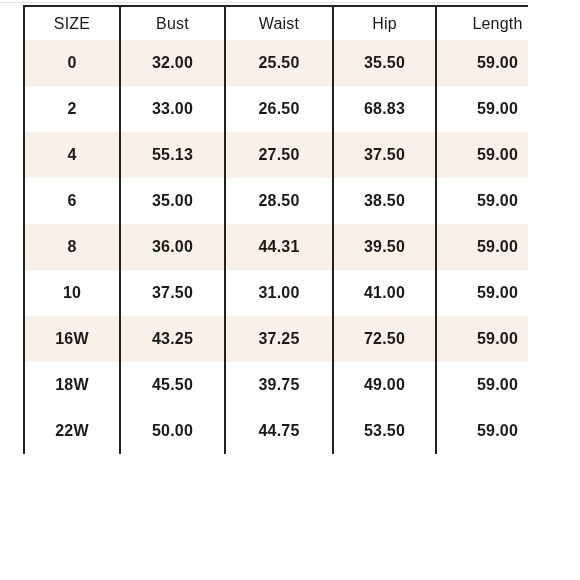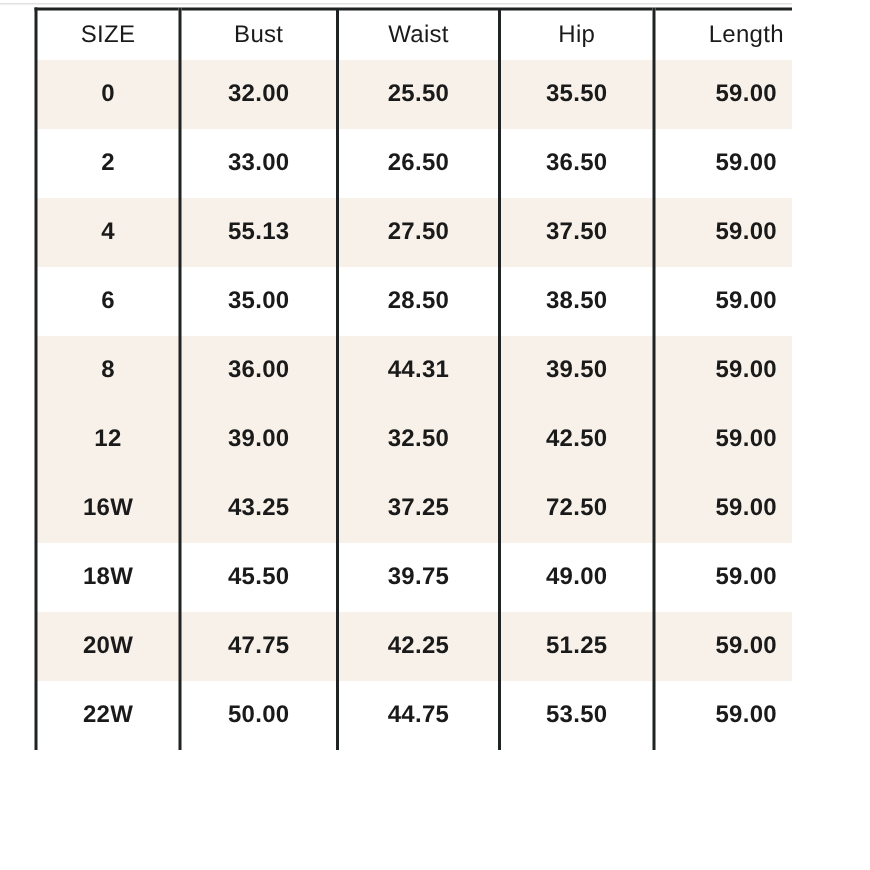--- a/index.html
+++ b/index.html
@@ -142,21 +142,21 @@
             <td class="size-cell">0</td>
             <td>32.00</td>
             <td>25.50</td>
             <td>35.50</td>
             <td>59.00</td>
           </tr>
           <tr class="even">
             <td class="size-cell">2</td>
             <td>33.00</td>
             <td>26.50</td>
-            <td>36.50</td>
+            <td>68.83</td>
             <td>59.00</td>
           </tr>
           <tr class="odd">
             <td class="size-cell">4</td>
             <td>55.13</td>
             <td>27.50</td>
             <td>37.50</td>
             <td>59.00</td>
           </tr>
           <tr class="even">
@@ -166,48 +166,41 @@
             <td>38.50</td>
             <td>59.00</td>
           </tr>
           <tr class="odd">
             <td class="size-cell">8</td>
             <td>36.00</td>
             <td>44.31</td>
             <td>39.50</td>
             <td>59.00</td>
           </tr>
-          <tr class="odd">
-            <td class="size-cell">12</td>
-            <td>39.00</td>
-            <td>32.50</td>
-            <td>42.50</td>
+          <tr class="even">
+            <td class="size-cell">10</td>
+            <td>37.50</td>
+            <td>31.00</td>
+            <td>41.00</td>
             <td>59.00</td>
           </tr>
           <tr class="odd">
             <td class="size-cell">16W</td>
             <td>43.25</td>
             <td>37.25</td>
             <td>72.50</td>
             <td>59.00</td>
           </tr>
           <tr class="even">
             <td class="size-cell">18W</td>
             <td>45.50</td>
             <td>39.75</td>
             <td>49.00</td>
             <td>59.00</td>
           </tr>
-          <tr class="odd">
-            <td class="size-cell">20W</td>
-            <td>47.75</td>
-            <td>42.25</td>
-            <td>51.25</td>
-            <td>59.00</td>
-          </tr>
           <tr class="even">
             <td class="size-cell">22W</td>
             <td>50.00</td>
             <td>44.75</td>
             <td>53.50</td>
             <td>59.00</td>
           </tr>
         </tbody>
     </table>
   </div>

